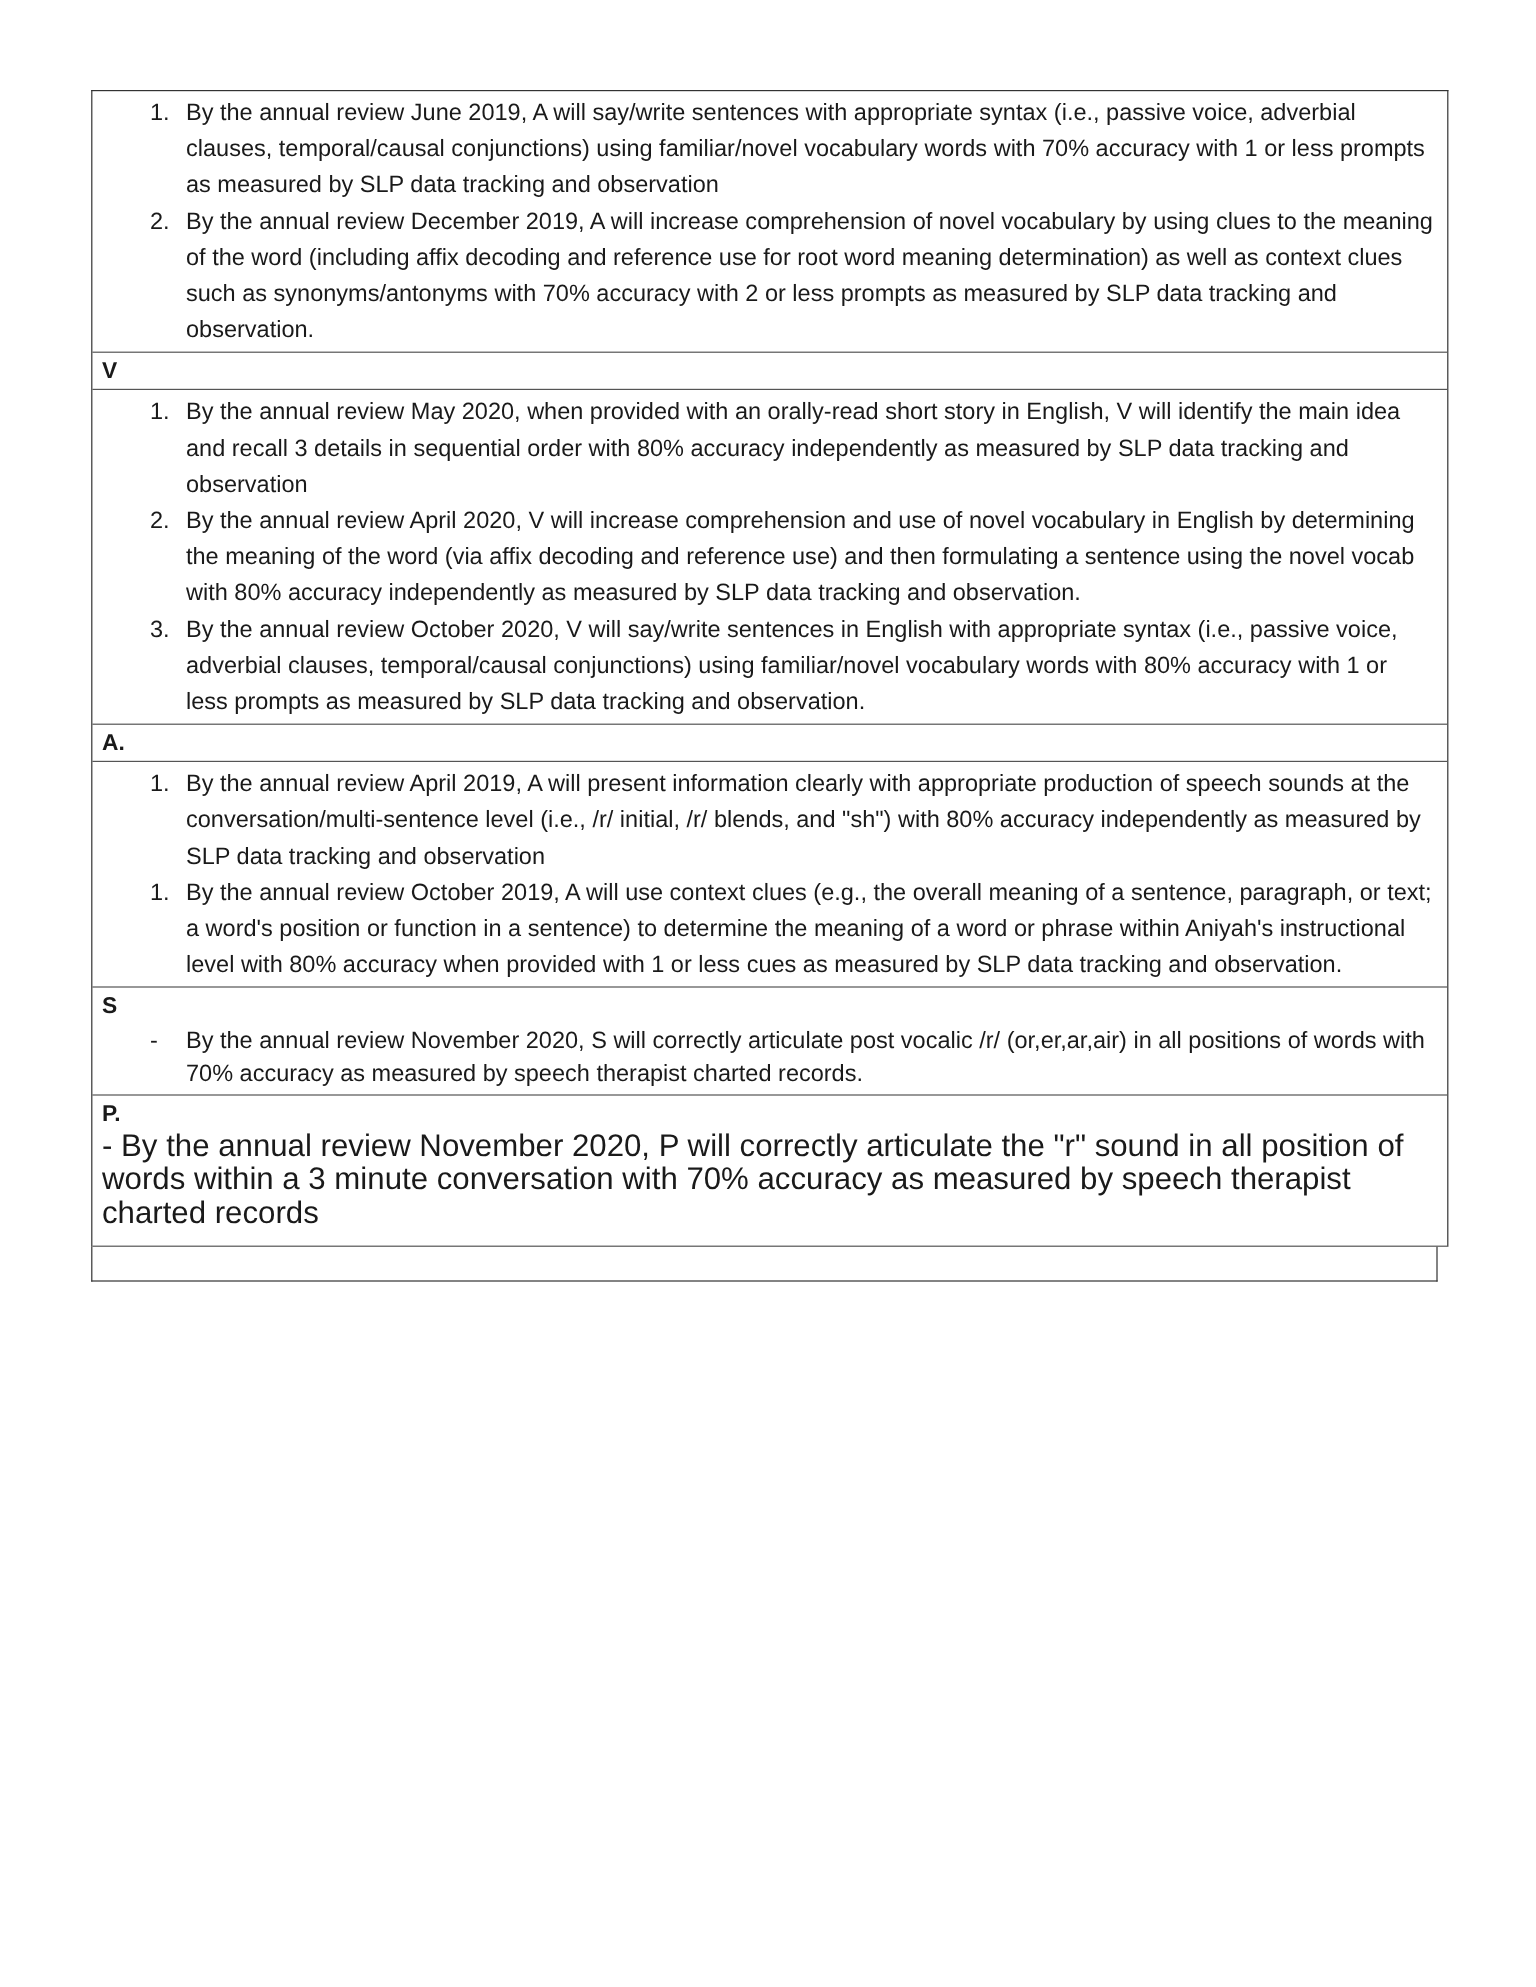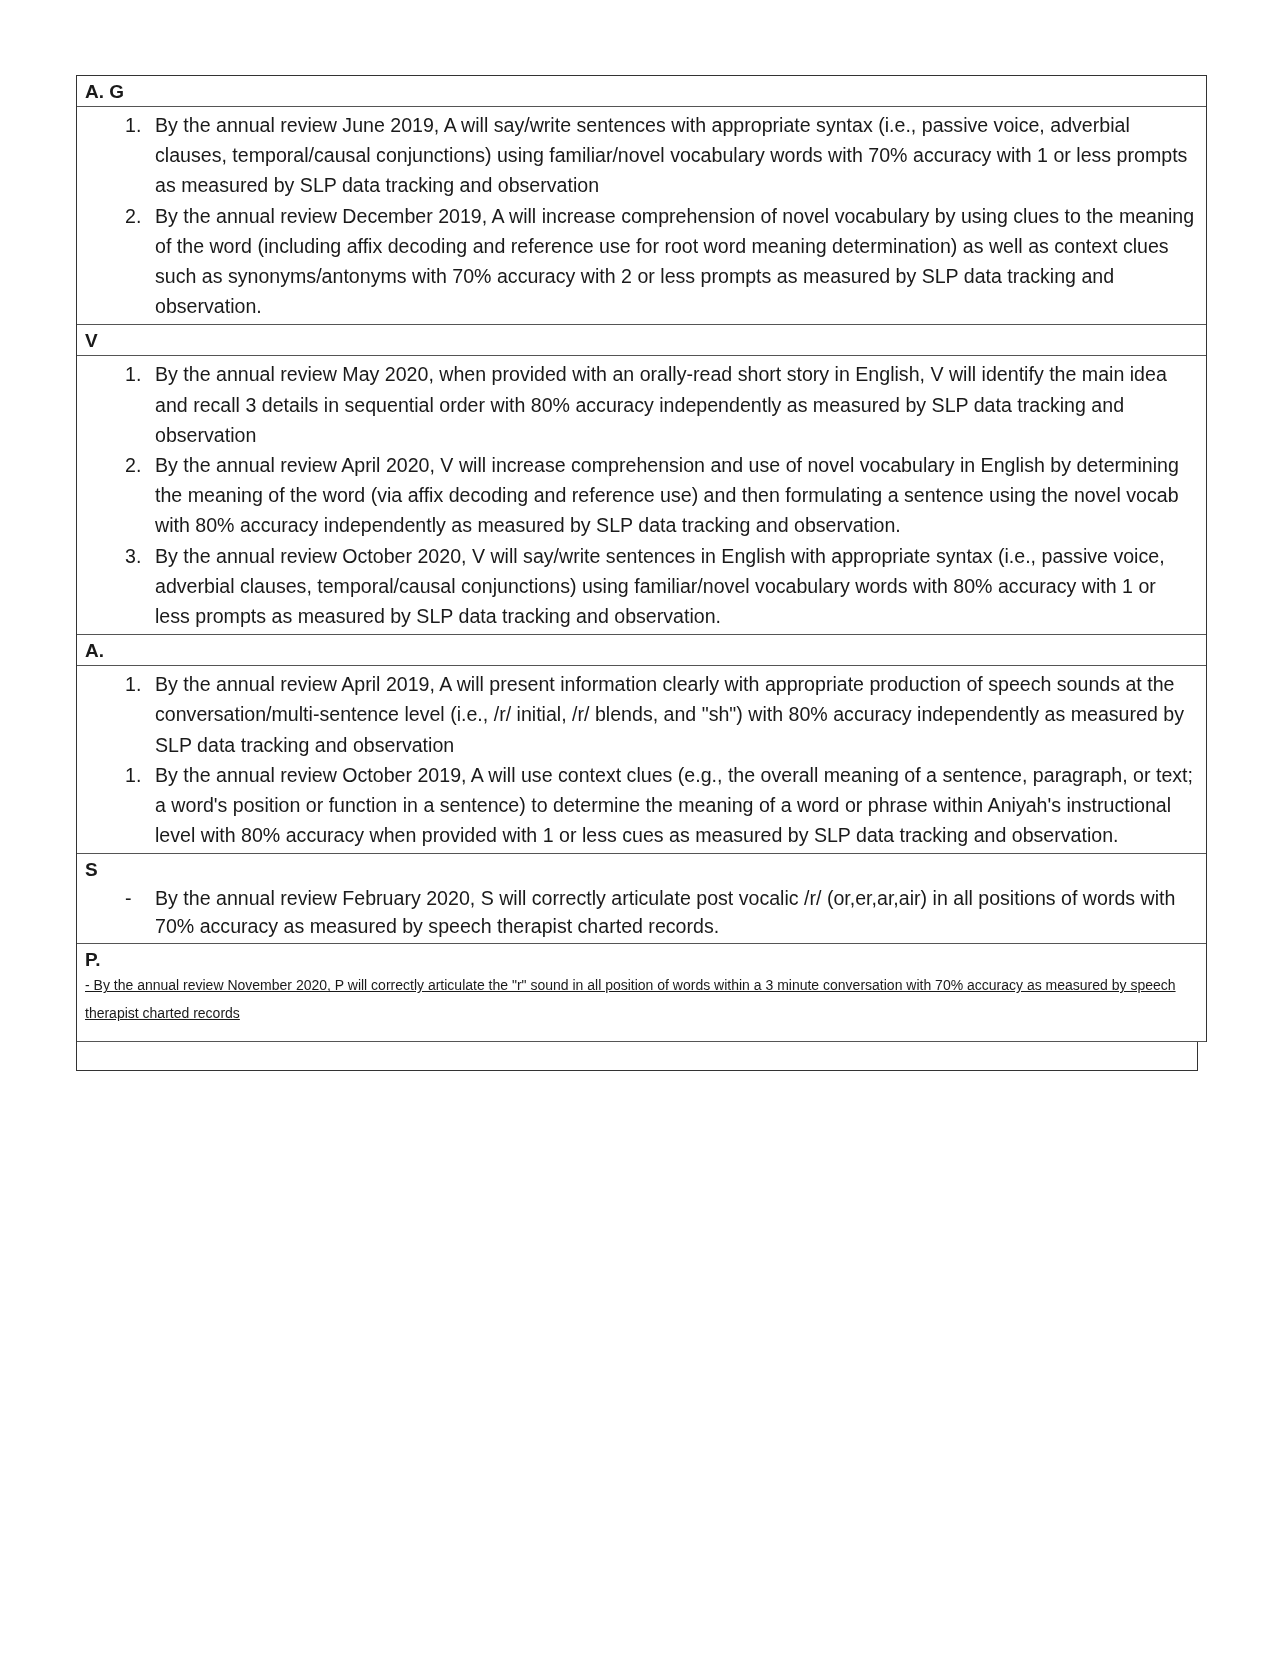--- a/index.html
+++ b/index.html
@@ -7,30 +7,29 @@
   .page { position: absolute; left: 76px; top: 75px; width: 1131px; }
   .tbl { border: 1.5px solid #333; border-bottom: none; }
   .hdr { font-weight: bold; font-size: 19px; line-height: 19px; padding: 6px 8px 5px 8px; border-bottom: 1.5px solid #555; letter-spacing: 0px; }
   .hdr.nodiv { border-bottom: none; padding-bottom: 2px; }
   .body { border-bottom: 1.5px solid #555; padding: 3px 0 3px 0; }
   .item { display: flex; font-size: 19.6px; line-height: 30.2px; }
   .num { width: 78px; text-align: right; padding-right: 8px; flex: none; box-sizing: border-box; padding-left: 0; }
   .num span { display: inline-block; width: 22px; text-align: left; }
   .txt { flex: 1; padding-right: 10px; }
   .body.tight .item { line-height: 28px; }
-  .plain { font-size: 14px; line-height: 28px; padding: 0 8px 14px 8px; border-bottom: 1.5px solid #555; text-decoration: underline; }
+  .plain { font-size: 26px; line-height: 28px; padding: 0 8px 14px 8px; border-bottom: 1.5px solid #555; }
   .empty { width: 1120px; height: 28px; border: 1.5px solid #333; border-top: none; }
 </style>
 </head>
 <body>
 
 <div class="page">
   <div class="tbl">
 
-    <div class="hdr">A. G</div>
     <div class="body">
       <div class="item">
         <div class="num"><span>1.</span></div>
         <div class="txt">By the annual review June 2019, A will say/write sentences with appropriate syntax (i.e., passive voice, adverbial clauses, temporal/causal conjunctions) using familiar/novel vocabulary words with 70% accuracy with 1 or less prompts as measured by SLP data tracking and observation</div>
       </div>
       <div class="item">
         <div class="num"><span>2.</span></div>
         <div class="txt">By the annual review December 2019, A will increase comprehension of novel vocabulary by using clues to the meaning of the word (including affix decoding and reference use for root word meaning determination) as well as context clues such as synonyms/antonyms with 70% accuracy with 2 or less prompts as measured by SLP data tracking and observation.</div>
       </div>
     </div>
@@ -60,21 +59,21 @@
       <div class="item">
         <div class="num"><span>1.</span></div>
         <div class="txt">By the annual review October 2019, A will use context clues (e.g., the overall meaning of a sentence, paragraph, or text; a word's position or function in a sentence) to determine the meaning of a word or phrase within Aniyah's instructional level with 80% accuracy when provided with 1 or less cues as measured by SLP data tracking and observation.</div>
       </div>
     </div>
 
     <div class="hdr nodiv">S</div>
     <div class="body tight">
       <div class="item">
         <div class="num"><span>-</span></div>
-        <div class="txt">By the annual review February 2020, S will correctly articulate post vocalic /r/ (or,er,ar,air) in all positions of words with 70% accuracy as measured by speech therapist charted records.</div>
+        <div class="txt">By the annual review November 2020, S will correctly articulate post vocalic /r/ (or,er,ar,air) in all positions of words with 70% accuracy as measured by speech therapist charted records.</div>
       </div>
     </div>
 
     <div class="hdr nodiv">P.</div>
     <div class="plain">- By the annual review November 2020, P will correctly articulate the "r" sound in all position of words within a 3 minute conversation with 70% accuracy as measured by speech therapist charted records</div>
   </div>
   <div class="empty"></div>
 </div>
 
 </body></html>

